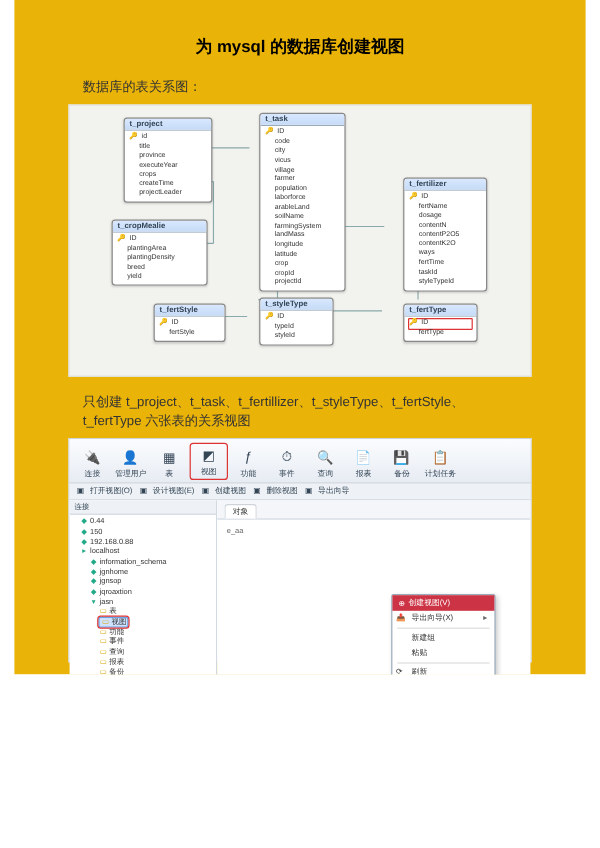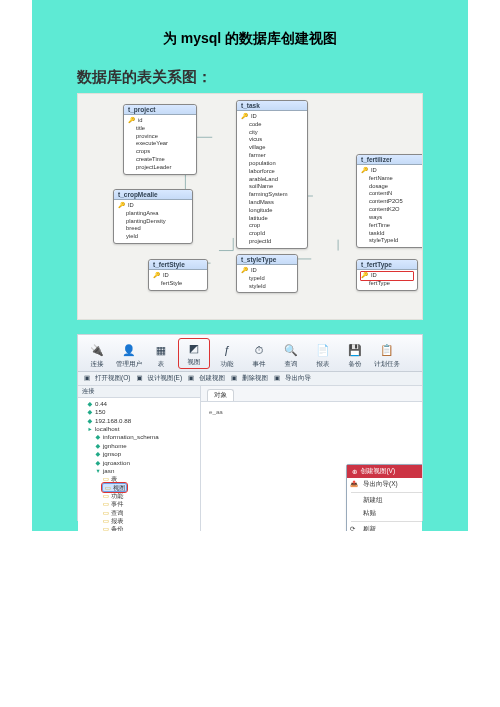--- a/index.html
+++ b/index.html
@@ -3,39 +3,38 @@
 <meta charset="utf-8">
 <style>
   body {
     margin: 0;
     background: #fff;
     font-family: "Microsoft YaHei", Arial, sans-serif;
     font-size: 8px;
     color: #333;
   }
   .page {
-    width: 436px;
+    width: 476px;
     margin: 0 auto;
-    background: #5eead4;
+    background: #eab308;
     box-sizing: border-box;
     padding: 30px 45px 10px 45px;
   }
   h1.title {
     text-align: center;
     font-size: 14px;
     font-weight: bold;
     margin: 0 0 18px 0;
     color: #000;
   }
   .para {
-    font-size: 15px;
+    font-size: 11px;
     color: #333;
-    margin: 4px 0;
+    margin: 4px 12px;
     line-height: 1.4;
-    font-weight: bold;
   }
 
   
   .er-wrap {
     margin: 6px 0 14px 0;
     background: #f2f2ef;
     border: 1px solid #e0e0da;
     height: 225px;
     position: relative;
     overflow: hidden;
@@ -427,20 +426,21 @@
             <span>ID</span>
           </div>
         <div class="row">
             <span class="key"></span>
             <span>fertType</span>
           </div>
       </div>
     </div>
   </div>
 
+  <div class="para">只创建 t_project、t_task、t_fertillizer、t_styleType、t_fertStyle、t_fertType 六张表的关系视图</div>
 
   <div class="nav-wrap">
     <div class="toolbar" id="toolbar">
         <div class="tbtn">
           <div class="ticon">🔌</div>
           <div>连接</div>
         </div>
         <div class="tbtn">
           <div class="ticon">👤</div>
           <div>管理用户</div>

